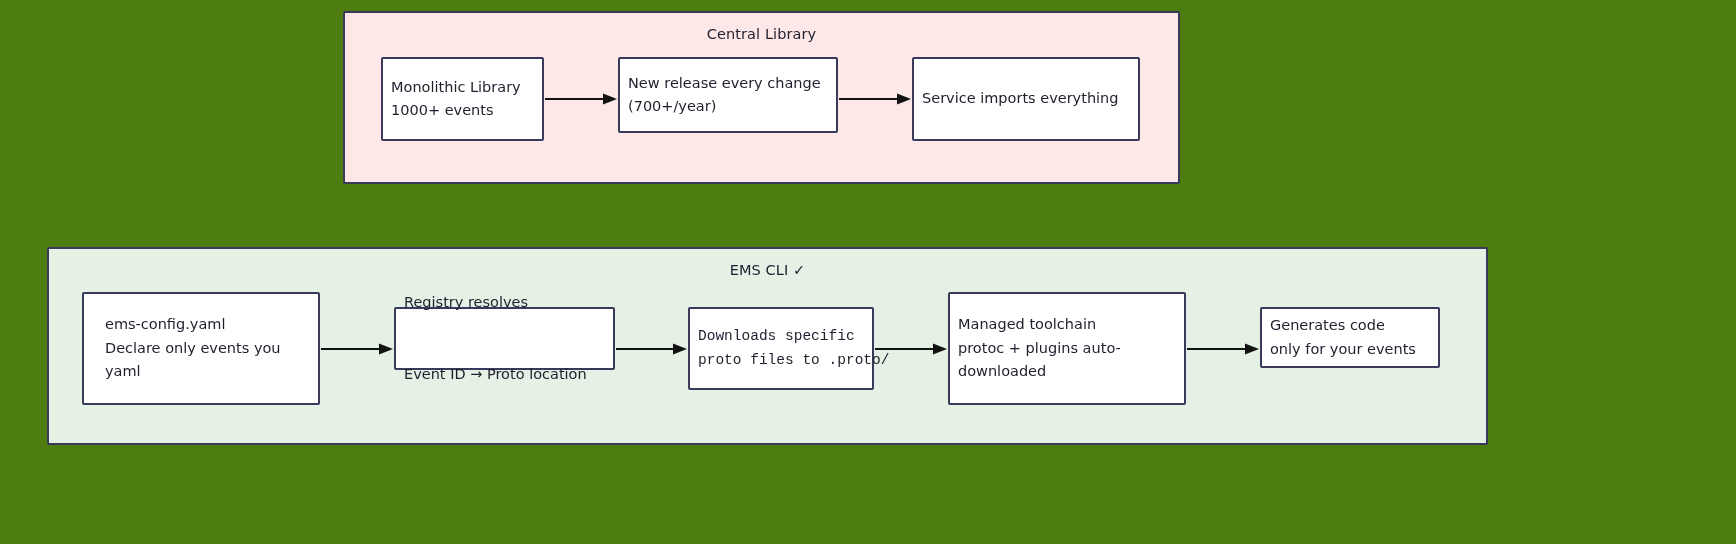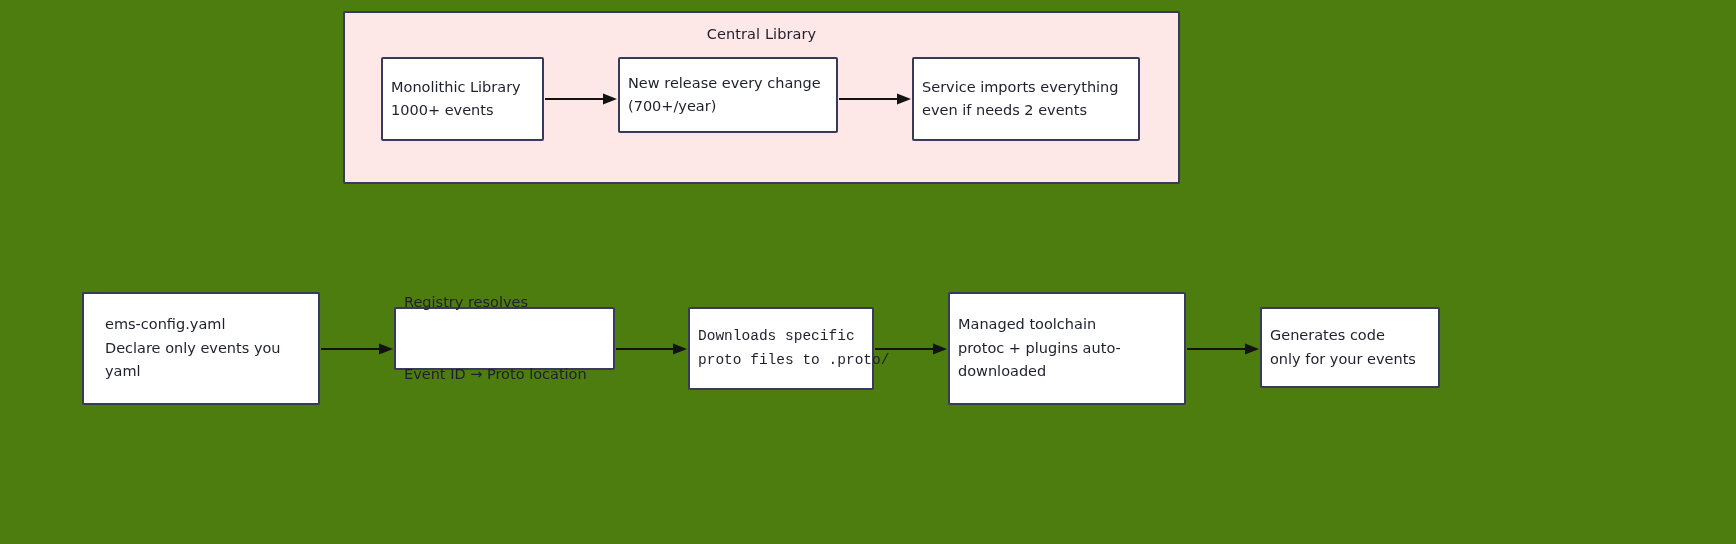--- a/index.html
+++ b/index.html
@@ -112,23 +112,25 @@
 
   <div class="arrow" style="left:839px; top:93px; width:72px;">
     <svg width="72" height="12" viewBox="0 0 72 12">
       <line x1="0" y1="6" x2="59" y2="6" stroke="#121212" stroke-width="2.2"></line>
       <polygon points="58,0.5 72,6 58,11.5" fill="#121212"></polygon>
     </svg>
   </div>
 
   <div class="node" id="node-service-imports" style="left:912px; top:57px; width:228px; height:84px;">
     <span class="line">Service imports everything</span>
-    <span class="line">even if needs 2 events</span>
   </div>
 
+  <div id="panel-ems" class="panel">
+    <div class="panel-title">EMS CLI ✓</div>
+  </div>
 
   <div class="node wrap" id="node-ems-config" style="left:82px; top:292px; width:238px; height:113px;padding-left:21px;">
     <span class="line">ems-config.yaml</span>
     <span class="line">Declare only events you</span>
     <span class="line">yaml</span>
   </div>
 
   <div class="arrow" style="left:321px; top:343px; width:72px;">
     <svg width="72" height="12" viewBox="0 0 72 12">
       <line x1="0" y1="6" x2="59" y2="6" stroke="#121212" stroke-width="2.2"></line>
@@ -166,18 +168,18 @@
     <span class="line">downloaded</span>
   </div>
 
   <div class="arrow" style="left:1187px; top:343px; width:72px;">
     <svg width="72" height="12" viewBox="0 0 72 12">
       <line x1="0" y1="6" x2="59" y2="6" stroke="#121212" stroke-width="2.2"></line>
       <polygon points="58,0.5 72,6 58,11.5" fill="#121212"></polygon>
     </svg>
   </div>
 
-  <div class="node" id="node-generates" style="left:1260px; top:307px; width:180px; height:81px;">
+  <div class="node" id="node-generates" style="left:1260px; top:307px; width:180px; height:61px;">
     <span class="line">Generates code</span>
     <span class="line">only for your events</span>
   </div>
 
 </div>
 
 </body></html>

